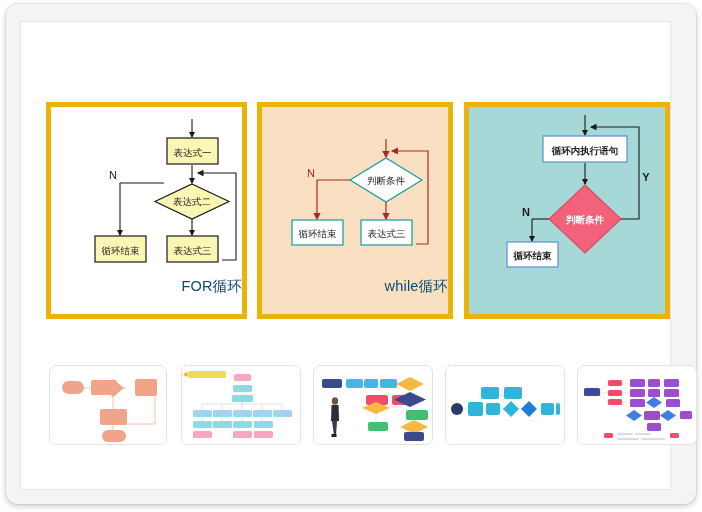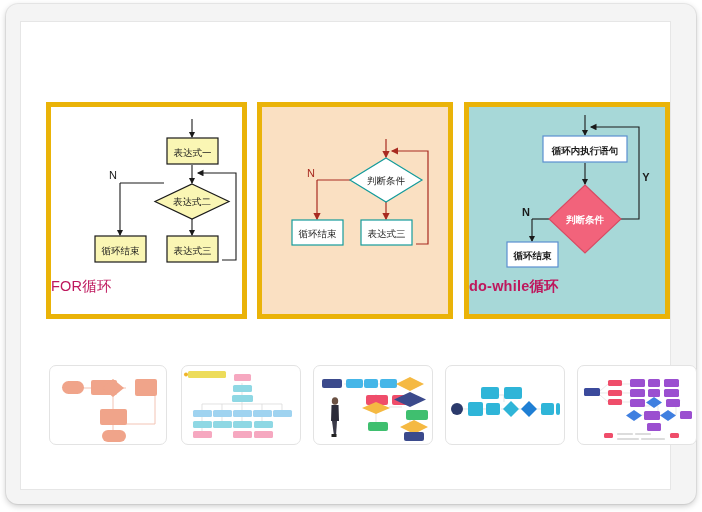--- a/index.html
+++ b/index.html
@@ -49,23 +49,23 @@
     box-sizing: border-box;
   }
   #panel-for     { left: 0px;   width: 201px; background: #ffffff; }
   #panel-while   { left: 211px; width: 196px; background: #fae0c2; }
   #panel-dowhile { left: 418px; width: 206px; background: #a7d8d8; font-weight: bold; }
 
   .panel-title {
     position: absolute;
     left: 0; right: 0;
     bottom: 18px;
-    text-align: left;
+    text-align: right;
     font-size: 14.5px;
-    color: #be185d;
+    color: #0c4a6e;
     letter-spacing: 0.2px;
   }
   .panel-canvas {
     position: absolute;
     left: 0; top: 0; right: 0;
     height: 160px;
   }
   .panel-canvas svg { display: block; }
 
   
@@ -174,20 +174,21 @@
               <text x="55.5" y="130" text-anchor="middle" font-family="'Liberation Sans',sans-serif" font-size="9.5" fill="#1a1a1a">循环结束</text>
             </g>
 
             <g>
               <rect x="99" y="113" width="51" height="25" fill="#ffffff" stroke="#149b9b" stroke-width="1.2"></rect>
               <text x="124.5" y="130" text-anchor="middle" font-family="'Liberation Sans',sans-serif" font-size="9.5" fill="#1a1a1a">表达式三</text>
             </g>
             <text x="49" y="70" text-anchor="middle" font-family="'Liberation Sans',sans-serif" font-size="11" fill="#a82a20">N</text>
           </svg>
         </div>
+        <div class="panel-title">while循环</div>
       </div>
 
       <div class="panel" id="panel-dowhile">
         <div class="panel-canvas">
           <svg width="206" height="165" viewBox="0 0 206 165" xmlns="http://www.w3.org/2000/svg">
             <defs>
               <marker id="ah-d" markerWidth="8" markerHeight="8" refX="5" refY="3" orient="auto">
                 <path d="M0,0 L6,3 L0,6 z" fill="#1a1a1a"></path>
               </marker>
             </defs>
@@ -212,21 +213,20 @@
             </g>
 
             <g>
               <rect x="38" y="135" width="51" height="25" fill="#ffffff" stroke="#5b8fd0" stroke-width="1.2"></rect>
               <text x="63.5" y="152" text-anchor="middle" font-family="'Liberation Sans',sans-serif" font-size="9.5" fill="#1a1a1a">循环结束</text>
             </g>
             <text x="57" y="109" text-anchor="middle" font-family="'Liberation Sans',sans-serif" font-size="11" fill="#1a1a1a">N</text>
             <text x="177" y="74" text-anchor="middle" font-family="'Liberation Sans',sans-serif" font-size="11" fill="#1a1a1a">Y</text>
           </svg>
         </div>
-        <div class="panel-title">do-while循环</div>
       </div>
 
     </div>
 
     <div id="thumbs-row">
 
       <div class="thumb" id="thumb-0">
         <svg width="118" height="80" viewBox="0 0 118 80" xmlns="http://www.w3.org/2000/svg">
           <g stroke="#f3c4b5" stroke-width="1" fill="none">
             <path d="M33,22 L42,22 M70,22 L76,22 M98,22 L105,22"></path>

